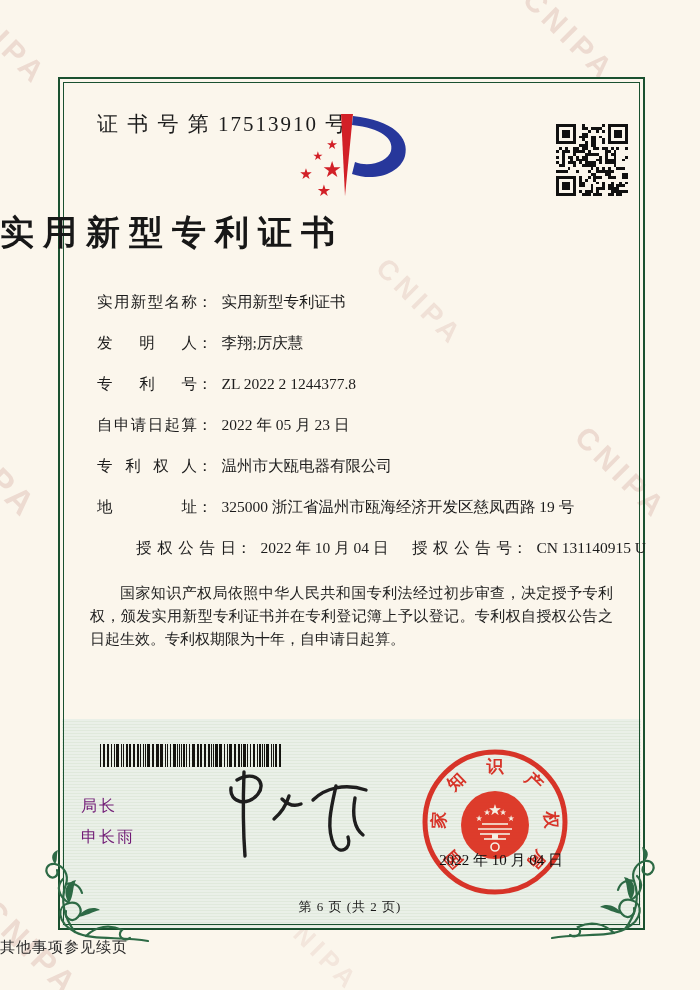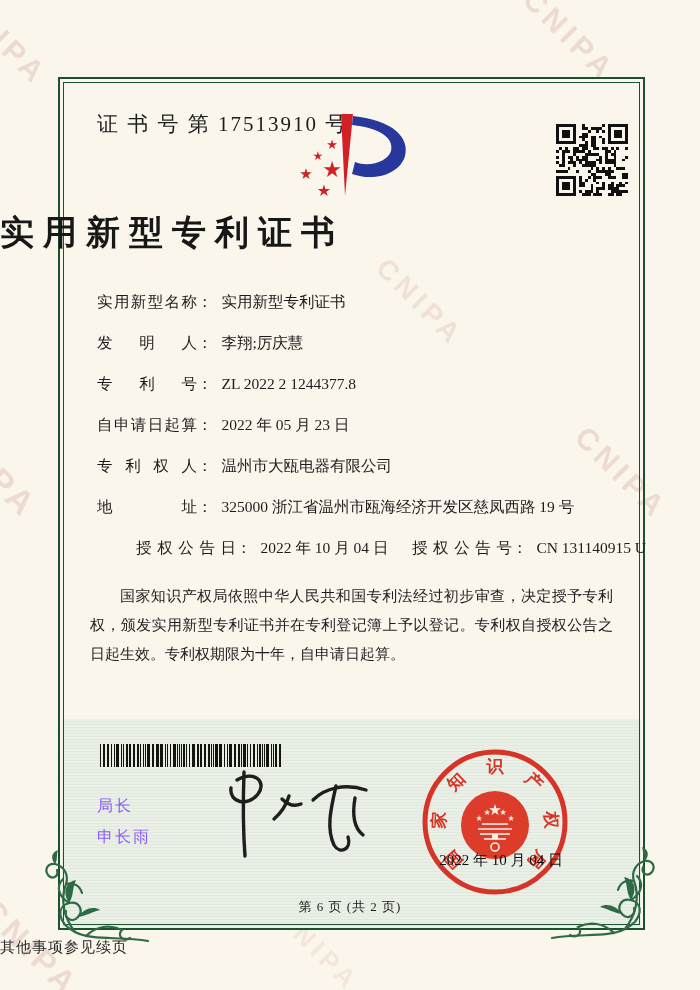--- a/index.html
+++ b/index.html
@@ -35,28 +35,28 @@
   .title { position:absolute; left:0; top:210px; width:100%; text-align:left;
            font-size:34px; font-weight:bold; letter-spacing:9px; color:#171717; }
 
   .fields { position:absolute; left:97px; top:290px; width:520px; font-size:15.5px; }
   .row { line-height:24px; margin-bottom:17px; white-space:nowrap; }
   .lbl { display:inline-block; width:100px; text-align:justify; text-align-last:justify; }
   .val { margin-left:9px; }
   .pair1 { display:inline-block; width:272px;margin-left:39px; }
 
   .paras { position:absolute; left:90px; top:582px; width:523px;
-           font-size:15px; line-height:29px; text-align:justify; color:#1d1d1d; }
+           font-size:15px; line-height:23px; text-align:justify; color:#1d1d1d; }
   .paras p { text-indent:2em; }
 
   .barcode { position:absolute; left:100px; top:744px; width:182px; height:23px; z-index:5; }
 
-  .signer { position:absolute; left:97px; top:796px; z-index:5;
+  .signer { position:absolute; left:81px; top:796px; z-index:5;
             font-family:"Liberation Sans","DejaVu Sans",sans-serif;
-            font-size:16px; letter-spacing:2px; color:#8b5cf6; }
+            font-size:16px; letter-spacing:2px; color:#701a75; }
   .signer div { margin-bottom:10px; }
   .sig { position:absolute; left:185px; top:768px; width:205px; height:92px; z-index:5; }
 
   .seal { position:absolute; left:420px; top:747px; width:150px; height:150px;
           z-index:5; mix-blend-mode:multiply; opacity:.95; }
   .seal-date { position:absolute; left:430px; top:851px; width:142px; text-align:center;
                font-size:15px; color:#101010; z-index:6; white-space:nowrap; }
 
   .page-no { position:absolute; left:0; top:898px; width:100%; text-align:center;
              font-size:13px; letter-spacing:1px; z-index:5; }

